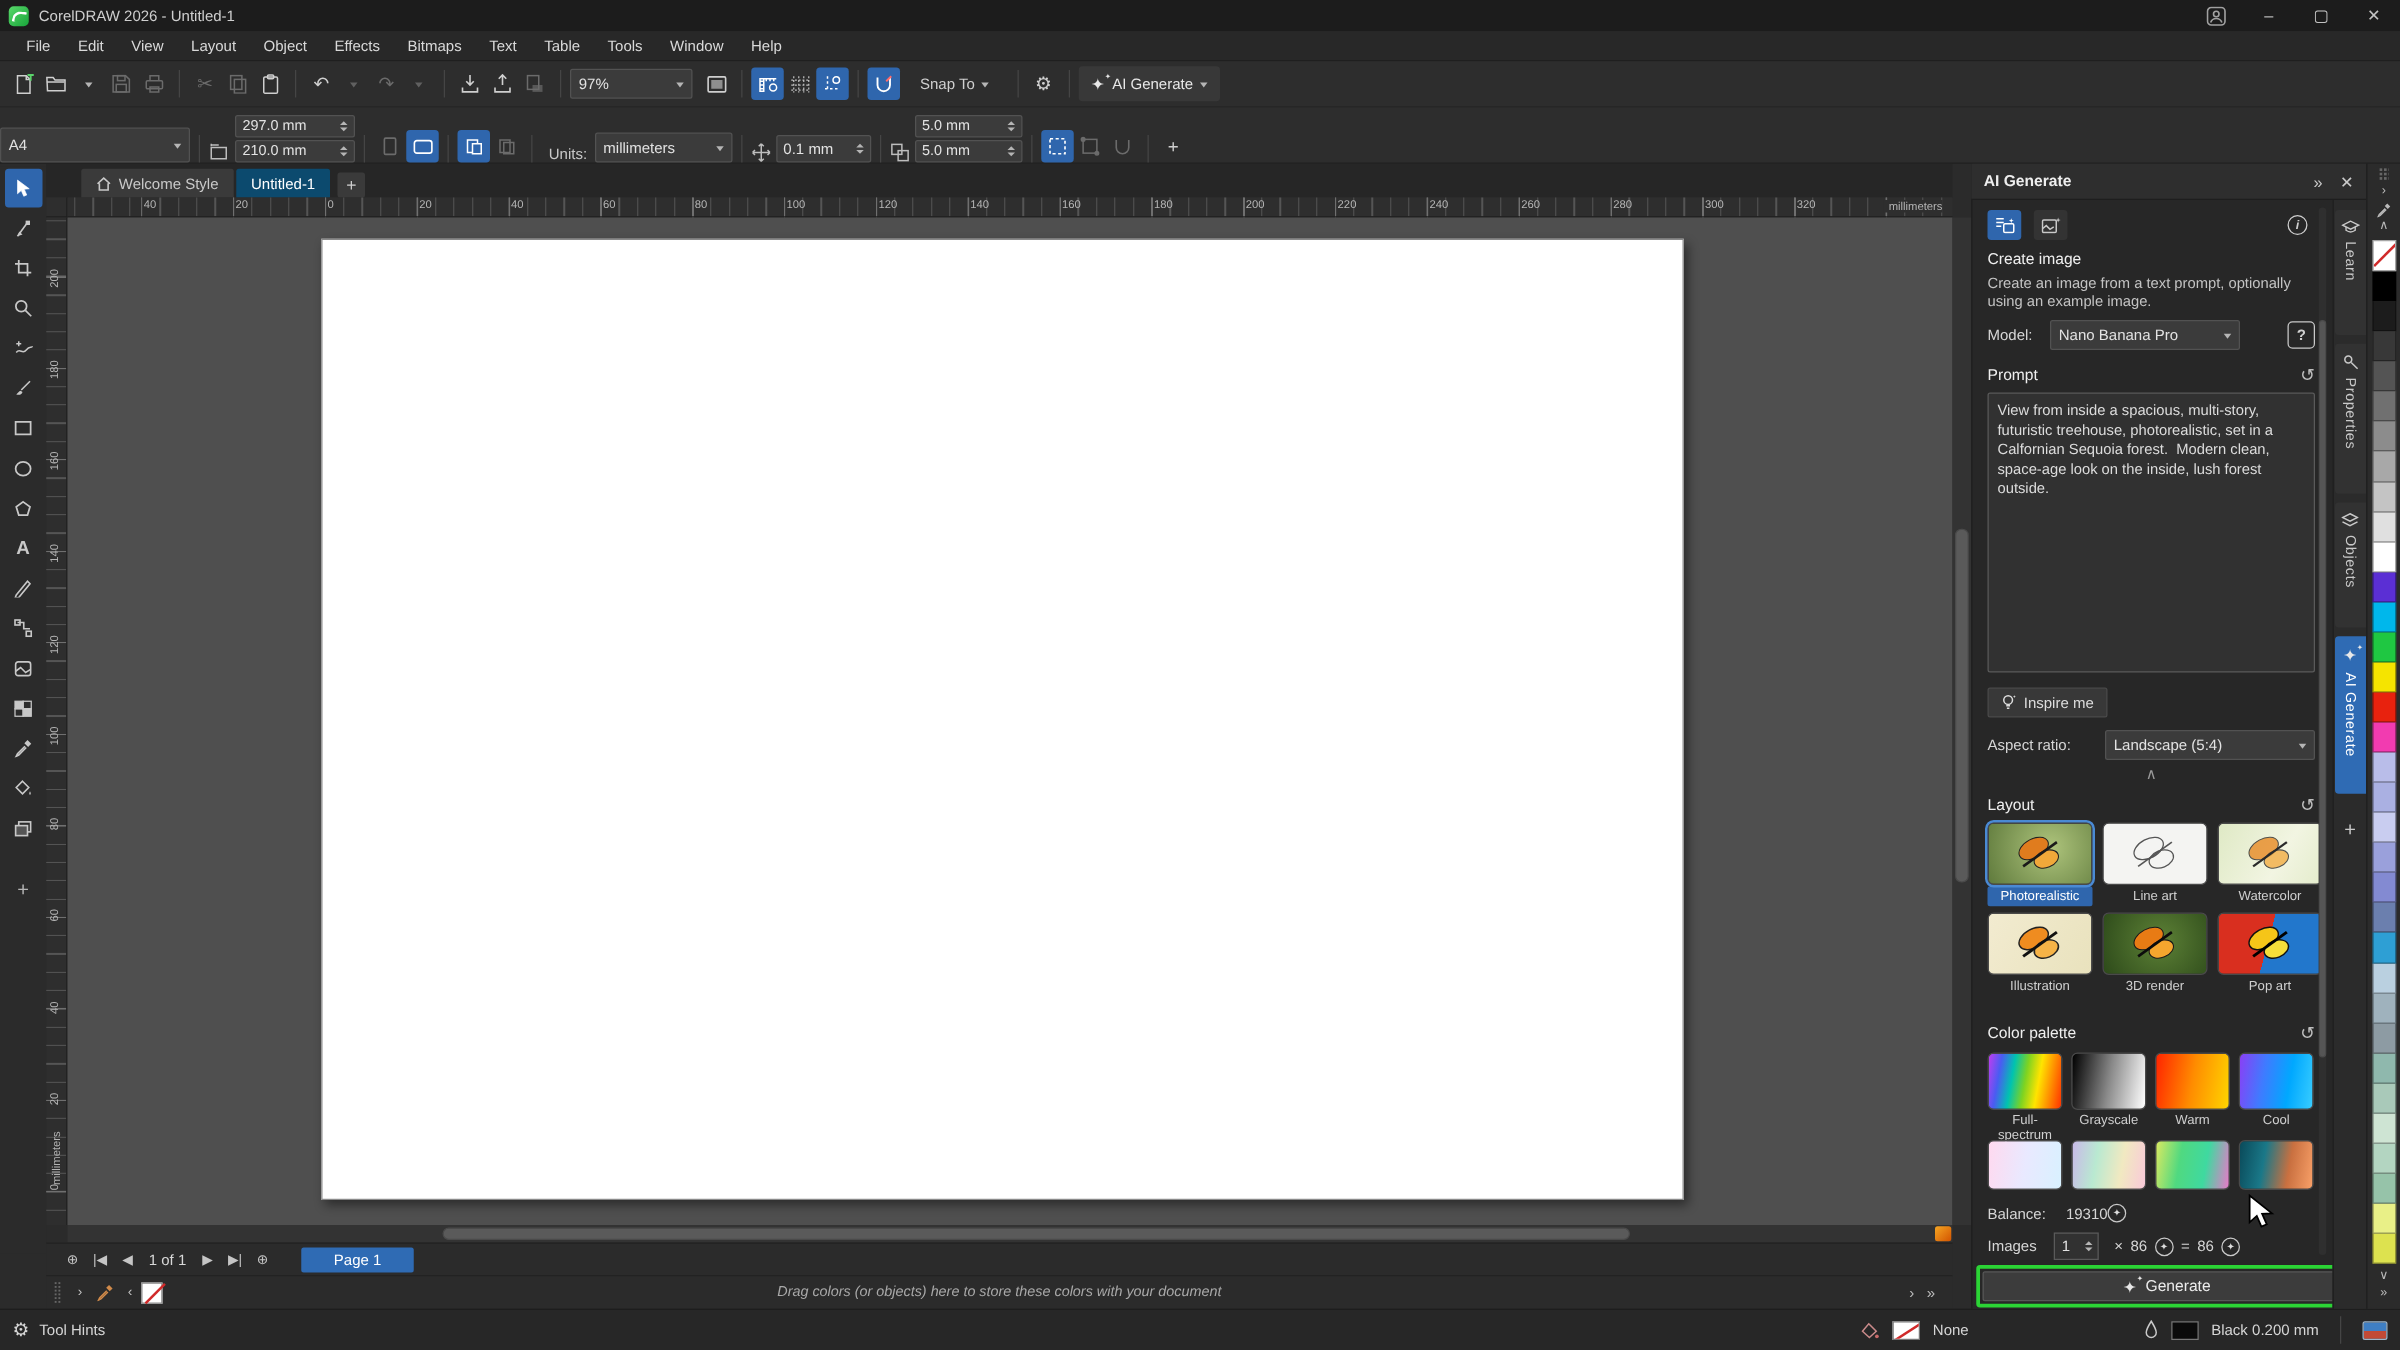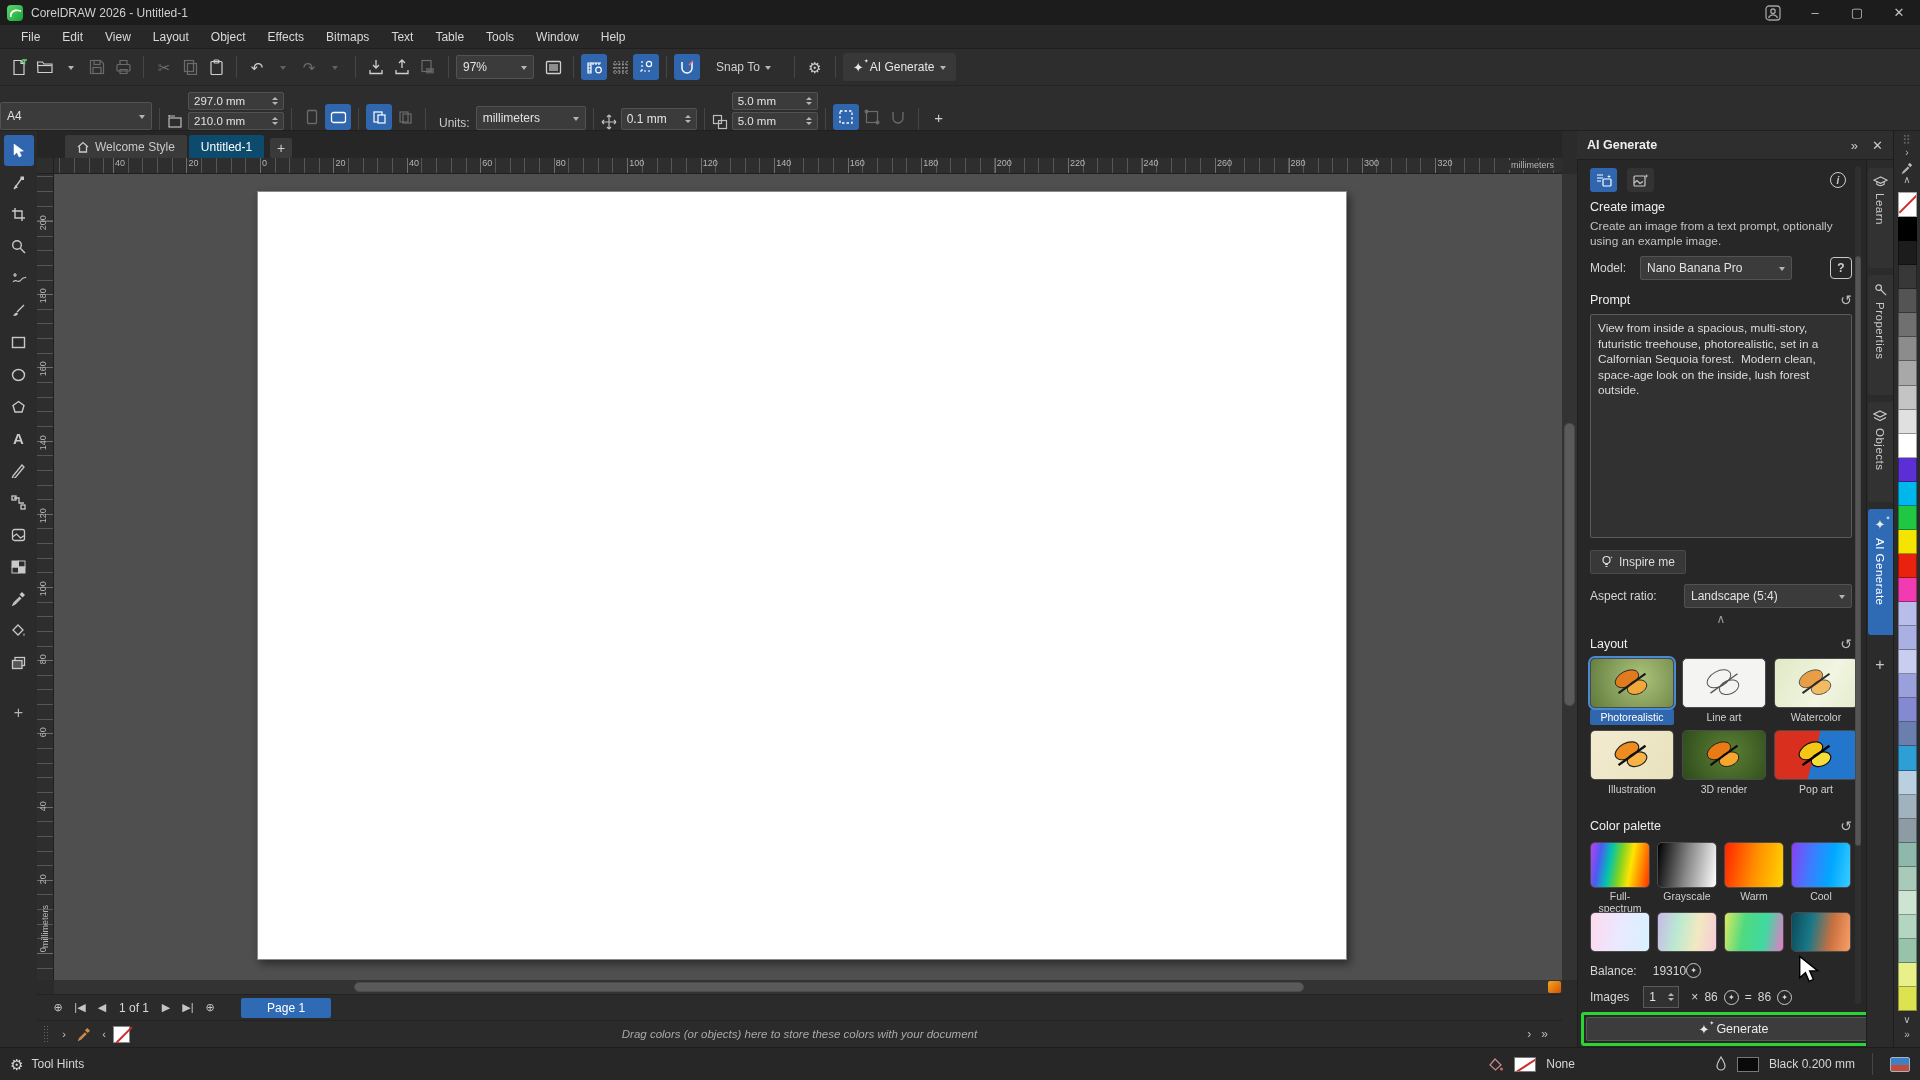--- a/index.html
+++ b/index.html
@@ -268,21 +268,21 @@
         <path d="M2 11v3.5h12V11"></path>
       </svg>
   </div>
   <div class="ibtn dim">
     <svg width="16" height="16" viewBox="0 0 16 16" fill="none" stroke="#cfcfcf" stroke-width="1.2">
         <rect x="2" y="1.5" width="9" height="11"></rect>
         <rect x="6" y="9" width="8" height="5.5" fill="#cfcfcf" stroke="none" opacity=".7"></rect>
       </svg>
   </div>
   <div class="sep"></div>
-  <div class="combo" style="width:78px">
+  <div class="combo" style="width:98px">
     <span>97%</span>
       <span class="caret-d"></span>
   </div>
   <div class="ibtn" style="margin-left:6px">
     <svg width="17" height="15" viewBox="0 0 17 15" fill="none" stroke="#cfcfcf" stroke-width="1.3">
         <rect x="1.5" y="1.5" width="14" height="12" rx="1"></rect>
         <rect x="4" y="4" width="9" height="7" fill="#cfcfcf" stroke="none" opacity=".6"></rect>
       </svg>
   </div>
   <div class="sep"></div>

